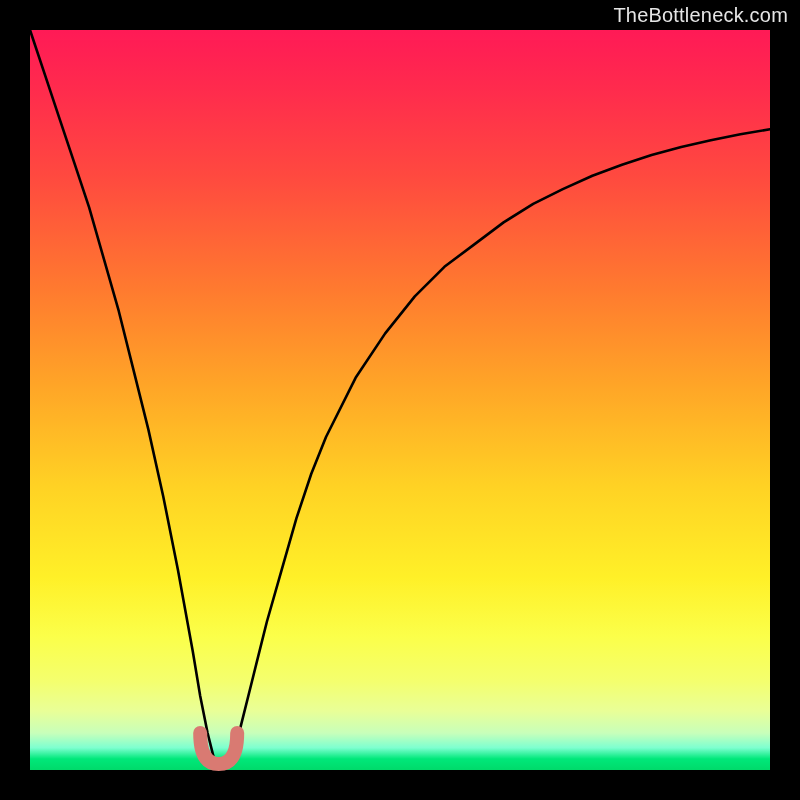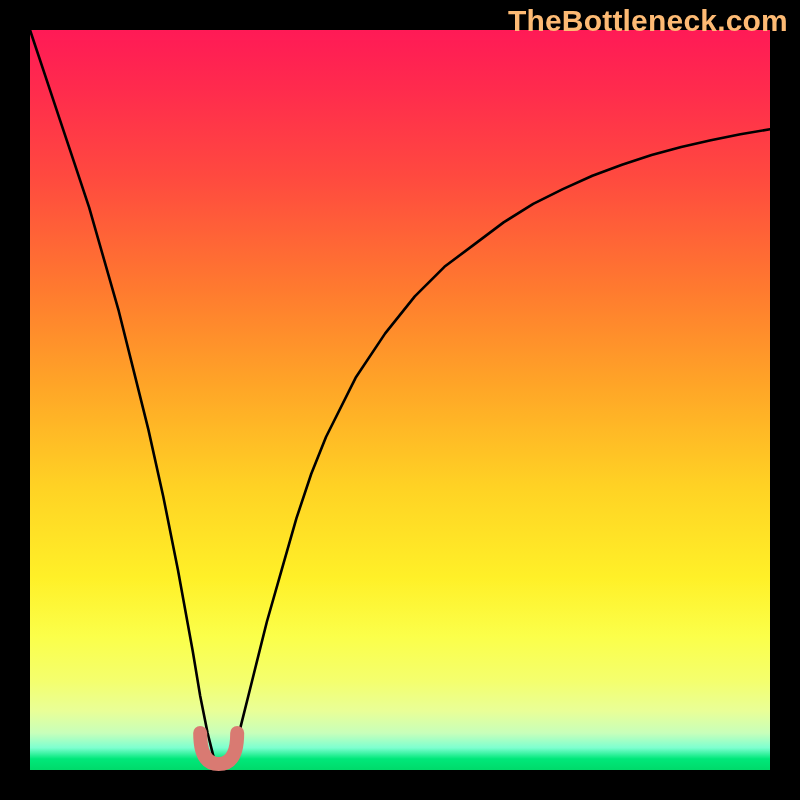--- a/index.html
+++ b/index.html
@@ -14,23 +14,23 @@
   .frame {
     position: relative;
     width: 800px;
     height: 800px;
     background: #000;
   }
   .watermark {
     position: absolute;
     top: 4px;
     right: 12px;
-    color: #fdba74;
-    font-size: 30px;
-    font-weight: 700;
+    color: #e5e5e5;
+    font-size: 20px;
+    font-weight: 400;
     letter-spacing: 0.2px;
     z-index: 10;
   }
   .plot-outer {
     position: absolute;
     left: 30px;
     top: 30px;
     width: 740px;
     height: 740px;
     background: #000;

